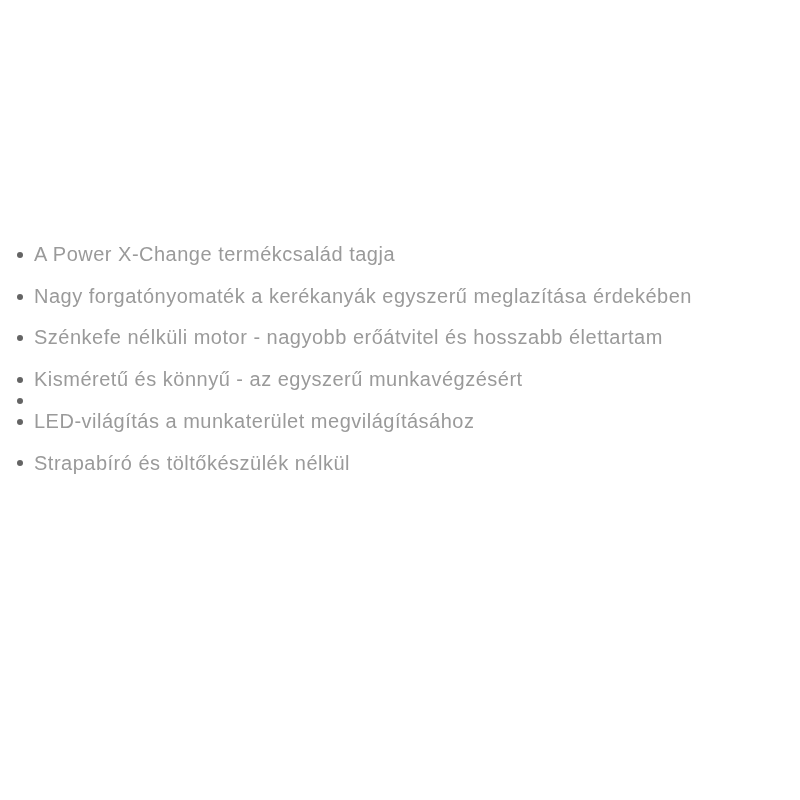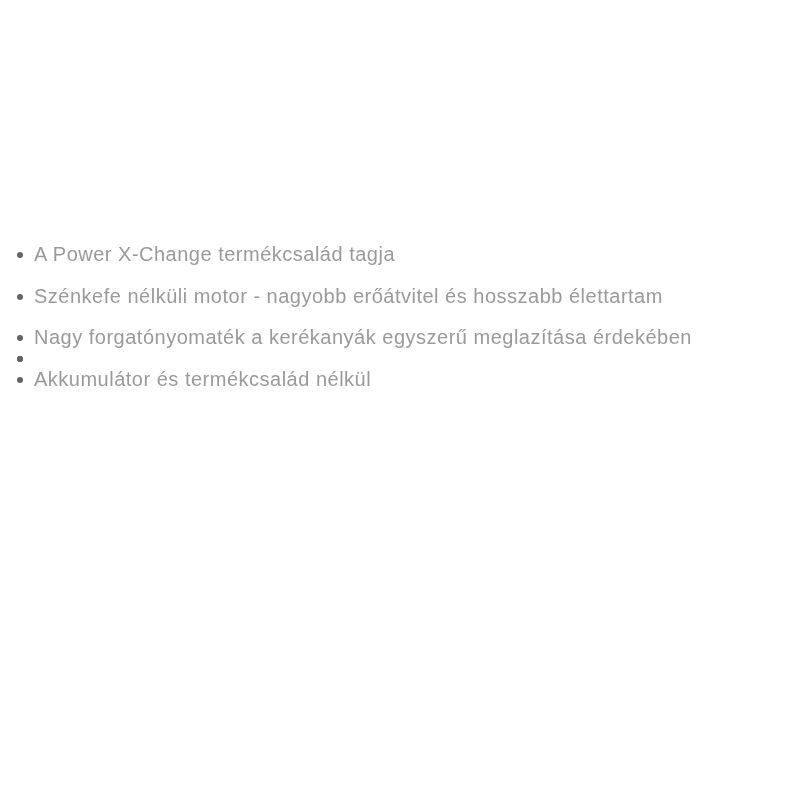--- a/index.html
+++ b/index.html
@@ -44,19 +44,20 @@
     border-radius: 50%;
     background: var(--bullet-color, #646464);
   }
 </style>
 </head>
 <body style="--page-bg: #ffffff; --text-color: #9a9a9a; --bullet-color: #646464;">
 
 <main class="content">
   <ul class="feature-list" id="feature-list">
       <li class="feature-item"><span class="bullet"></span><span>A Power X-Change termékcsalád tagja</span></li>
+      <li class="feature-item"><span class="bullet"></span><span>Nagy forgatónyomaték a kerékanyák egyszerű meglazítása érdekében</span></li>
       <li class="feature-item"><span class="bullet"></span><span>Szénkefe nélküli motor - nagyobb erőátvitel és hosszabb élettartam</span></li>
-      <li class="feature-item"><span class="bullet"></span><span>Nagy forgatónyomaték a kerékanyák egyszerű meglazítása érdekében</span></li>
+      <li class="feature-item"><span class="bullet"></span><span>Kisméretű és könnyű - az egyszerű munkavégzésért</span></li>
       <li class="feature-item"><span class="bullet"></span></li>
-      <li class="feature-item"><span class="bullet"></span></li>
-      <li class="feature-item"><span class="bullet"></span><span>Akkumulátor és termékcsalád nélkül</span></li>
+      <li class="feature-item"><span class="bullet"></span><span>LED-világítás a munkaterület megvilágításához</span></li>
+      <li class="feature-item"><span class="bullet"></span><span>Strapabíró és töltőkészülék nélkül</span></li>
     </ul>
 </main>
 
 </body></html>

